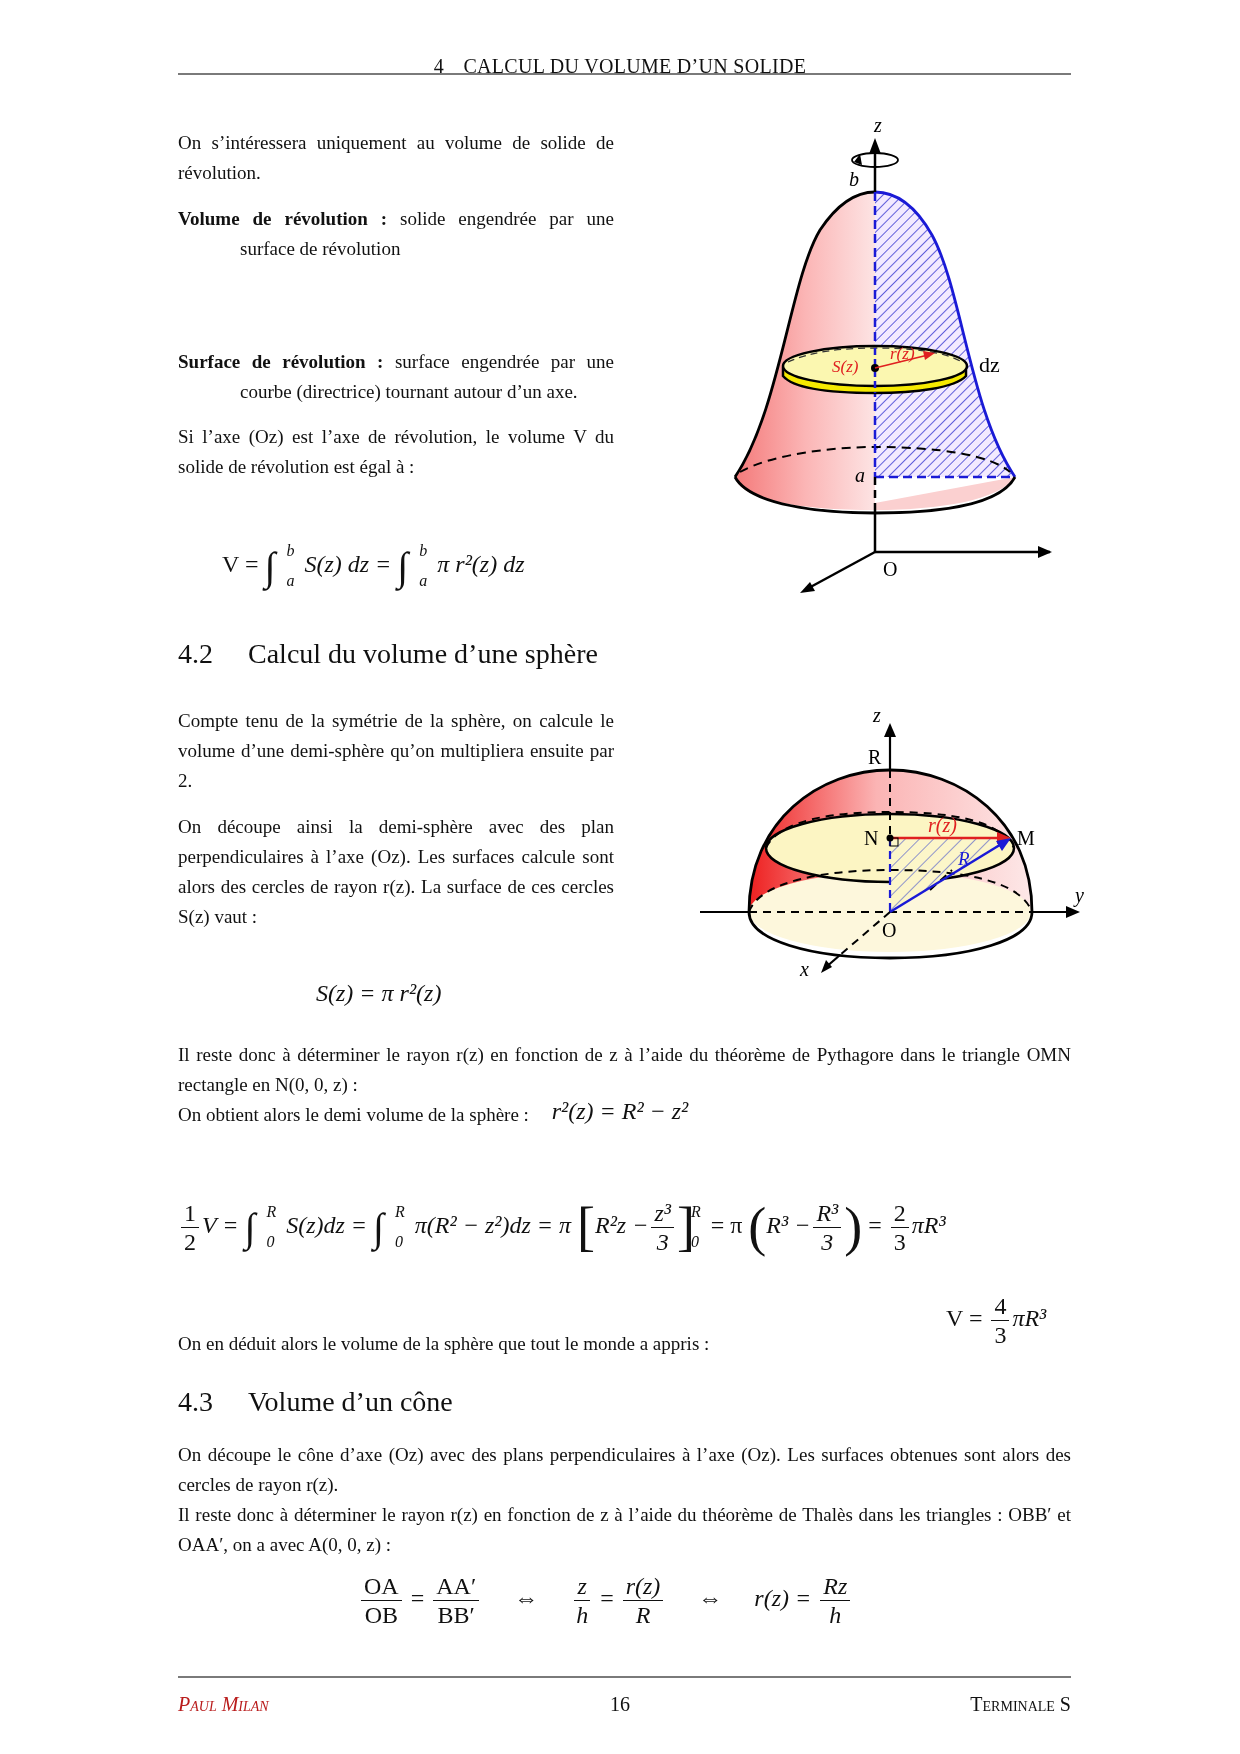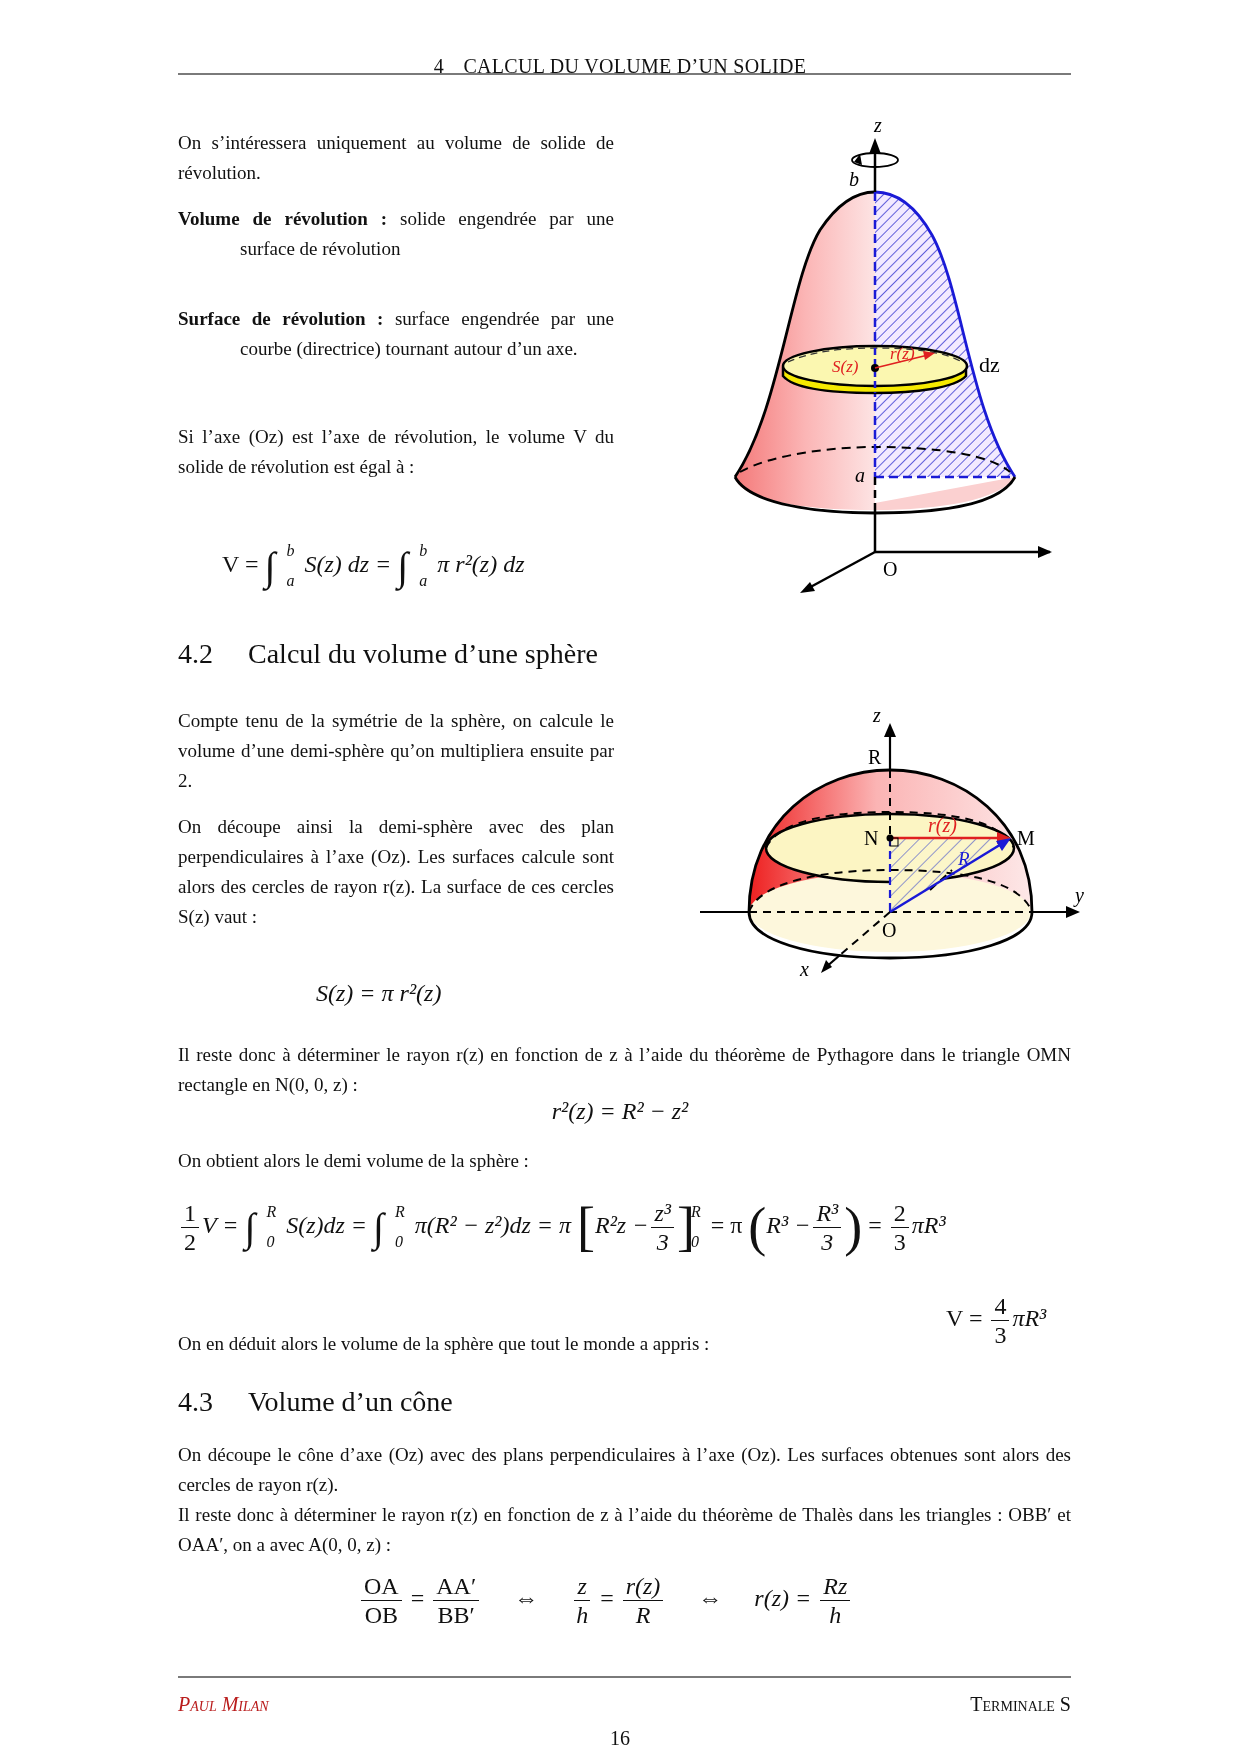--- a/index.html
+++ b/index.html
@@ -36,21 +36,21 @@
 
 <div class="abs txt just" style="left:178px; top:128px; width:436px;">On s’intéressera uniquement au volume de solide de révolution.</div>
 
 <div class="abs txt" style="left:178px; top:204px; width:436px;">
   <div class="just" style="padding-left:62px; text-indent:-62px;">
     <span class="b">Volume de révolution :</span>
     <span>solide engendrée par une surface de révolution</span>
   </div>
 </div>
 <div class="abs txt" style="left:178px; top:304px; width:436px;">
-  <div class="just" style="padding-left:62px; text-indent:-62px;">
+  <div class="just" style="padding-left:62px; text-indent:-62px;margin-top:43px;">
     <span class="b">Surface de révolution :</span>
     <span>surface engendrée par une courbe (directrice) tournant autour d’un axe.</span>
   </div>
 </div>
 
 <div class="abs txt just" style="left:178px; top:422px; width:436px;">Si l’axe (Oz) est l’axe de révolution, le volume V du solide de révolution est égal à :</div>
 
 <div class="abs math" style="left:222px; top:536px;">
   <span>V =</span>
   <span class="int">∫</span><span class="lims">
@@ -177,21 +177,21 @@
   <text x="327" y="145" font-size="20" font-family="Liberation Serif, serif">M</text>
   <text x="238" y="132" font-size="20" font-style="italic" fill="#e02020" font-family="Liberation Serif, serif">r(z)</text>
   <text x="268" y="165" font-size="19" font-style="italic" fill="#1a1ad6" font-family="Liberation Serif, serif">R</text>
   <text x="192" y="237" font-size="20" font-family="Liberation Serif, serif">O</text>
   <text x="110" y="276" font-size="20" font-style="italic" font-family="Liberation Serif, serif">x</text>
   <text x="385" y="202" font-size="20" font-style="italic" font-family="Liberation Serif, serif">y</text>
 </svg>
 
 <div class="abs txt just" style="left:178px; top:1040px; width:893px;">Il reste donc à déterminer le rayon r(z) en fonction de z à l’aide du théorème de Pythagore dans le triangle OMN rectangle en N(0, 0, z) :</div>
 <div class="abs math it" style="left:0; width:1240px; text-align:center; top:1098px;">r²(z) = R² − z²</div>
-<div class="abs txt" style="left:178px; top:1146px; width:893px;font-family:Liberation Serif, serif;">On obtient alors le demi volume de la sphère :</div>
+<div class="abs txt" style="left:178px; top:1100px; width:893px;font-family:Liberation Serif, serif;">On obtient alors le demi volume de la sphère :</div>
 
 <div class="abs math" style="left:178px; top:1196px;">
   <span class="frac">
       <span class="t">1</span>
       <span class="d">2</span>
     </span><span class="it">V =</span>
   <span class="int">∫</span><span class="lims">
       <span>R</span>
       <span>0</span>
     </span>
@@ -260,14 +260,14 @@
   <span style="margin:0 26px;">⇔</span>
   <span class="it">r(z) =</span>
   <span class="frac it">
       <span class="t">Rz</span>
       <span class="d">h</span>
     </span>
 </div>
 
 <div class="abs rule" style="top:1676px;"></div>
 <div class="abs foot sc blue" style="left:178px;">Paul Milan</div>
-<div class="abs foot" style="left:0; width:1240px; text-align:center;margin-top:34px;">16</div>
+<div class="abs foot" style="left:0; width:1240px; text-align:center;">16</div>
 <div class="abs foot sc" style="right:169px;">Terminale S</div>
 
 </body></html>

